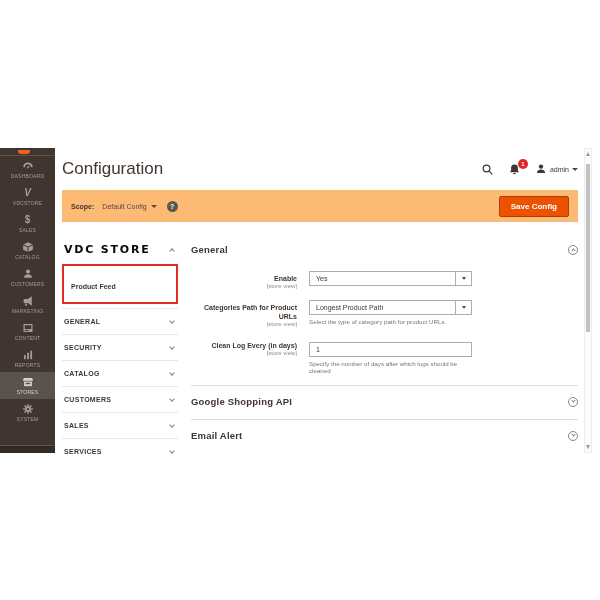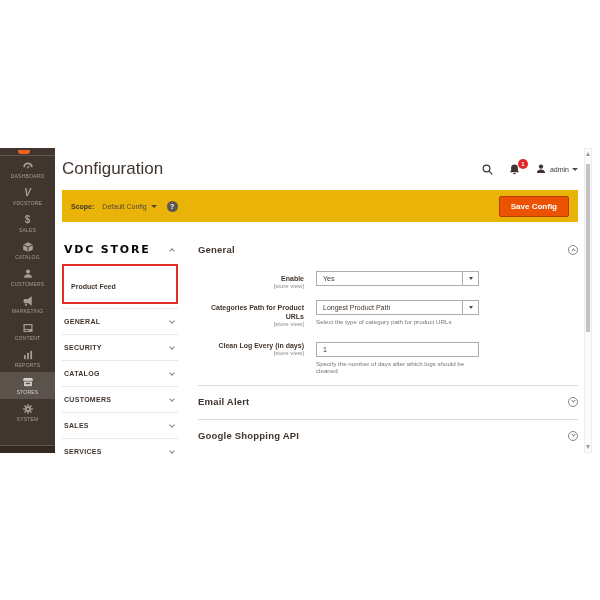--- a/index.html
+++ b/index.html
@@ -32,29 +32,29 @@
   .header-actions { margin-left:auto; display:flex; align-items:center; gap:14px; }
   .hicon { position:relative; display:flex; align-items:center; cursor:pointer; }
   .hicon svg { width:13px; height:13px; fill:#41362f; }
   .badge { position:absolute; top:-4px; right:-7px; min-width:10px; height:10px; border-radius:6px; background:#e22626; color:#fff; font-size:6px; font-weight:bold; display:flex; align-items:center; justify-content:center; padding:0 2px; }
   .admin-menu { display:flex; align-items:center; gap:3px; cursor:pointer; }
   .admin-menu svg { width:12px; height:12px; fill:#41362f; }
   .admin-name { font-size:7px; color:#41362f; }
   .caret-down { width:0; height:0; border-left:3px solid transparent; border-right:3px solid transparent; border-top:3px solid #514943; }
 
   
-  .scope-bar { height:32px; background:#eab308; display:flex; align-items:center; padding:0 9px; margin-bottom:14px; }
+  .scope-bar { height:32px; background:#fdba74; display:flex; align-items:center; padding:0 9px; margin-bottom:14px; }
   .scope-label { font-size:7px; font-weight:bold; color:#41362f; margin-right:8px; }
   .scope-switcher { display:flex; align-items:center; gap:4px; cursor:pointer; }
   .scope-value { font-size:7px; color:#514943; }
   .help-icon { width:11px; height:11px; border-radius:50%; background:#5e574f; color:#fff; font-size:7px; font-weight:bold; display:flex; align-items:center; justify-content:center; margin-left:10px; cursor:pointer; }
   .save-btn { margin-left:auto; background:#eb5202; color:#fff; border:1px solid #b43d02; border-radius:2px; font-size:8px; font-weight:bold; padding:5px 11px; font-family:"Liberation Sans",sans-serif; cursor:pointer; }
 
   
-  .body-cols { display:flex; gap:20px; align-items:flex-start; }
+  .body-cols { display:flex; gap:13px; align-items:flex-start; }
 
   .config-nav { width:116px; flex:0 0 116px; }
   .nav-head { display:flex; align-items:center; justify-content:space-between; padding:7px 4px 7px 2px; cursor:pointer; }
   .nav-head .brand { font-size:11px; font-weight:800; letter-spacing:1.8px; color:#070707; font-family:"DejaVu Sans",sans-serif; }
   .chev { width:4px; height:4px; border-right:1.2px solid #8a837f; border-bottom:1.2px solid #8a837f; display:inline-block; }
   .chev.up { transform:rotate(-135deg); margin-top:2px; }
   .chev.down { transform:rotate(45deg); margin-bottom:2px; }
   .highlight-box { border:2px solid #e02b27; background:#fff; padding:9px 7px; margin:1px 0 4px 0; cursor:pointer; }
   .highlight-box .hl-label { font-size:7px; font-weight:bold; color:#41362f; }
   .nav-item { display:flex; align-items:center; justify-content:space-between; padding:9px 4px 9px 2px; border-top:1px solid #e8e8e8; cursor:pointer; }
@@ -326,28 +326,28 @@
               <span class="lbl">Clean Log Every (in days)</span>
               <span class="scope-note">[store view]</span>
             </div>
             <div class="f-control">
               <input class="text-input" type="text" value="1" style="">
               <div class="f-note">Specify the number of days after which logs should be cleaned</div>
             </div>
           </div>
 
           <div class="collapsed-sec">
-            <span class="sec-title">Email Alert</span>
+            <span class="sec-title">Google Shopping API</span>
             <span class="circ-toggle">
                 <span class="chev down"></span>
               </span>
           </div>
 
           <div class="collapsed-sec">
-            <span class="sec-title">Google Shopping API</span>
+            <span class="sec-title">Email Alert</span>
             <span class="circ-toggle">
                 <span class="chev down"></span>
               </span>
           </div>
 
         </div>
       </div>
     </div>
   </div>
 

